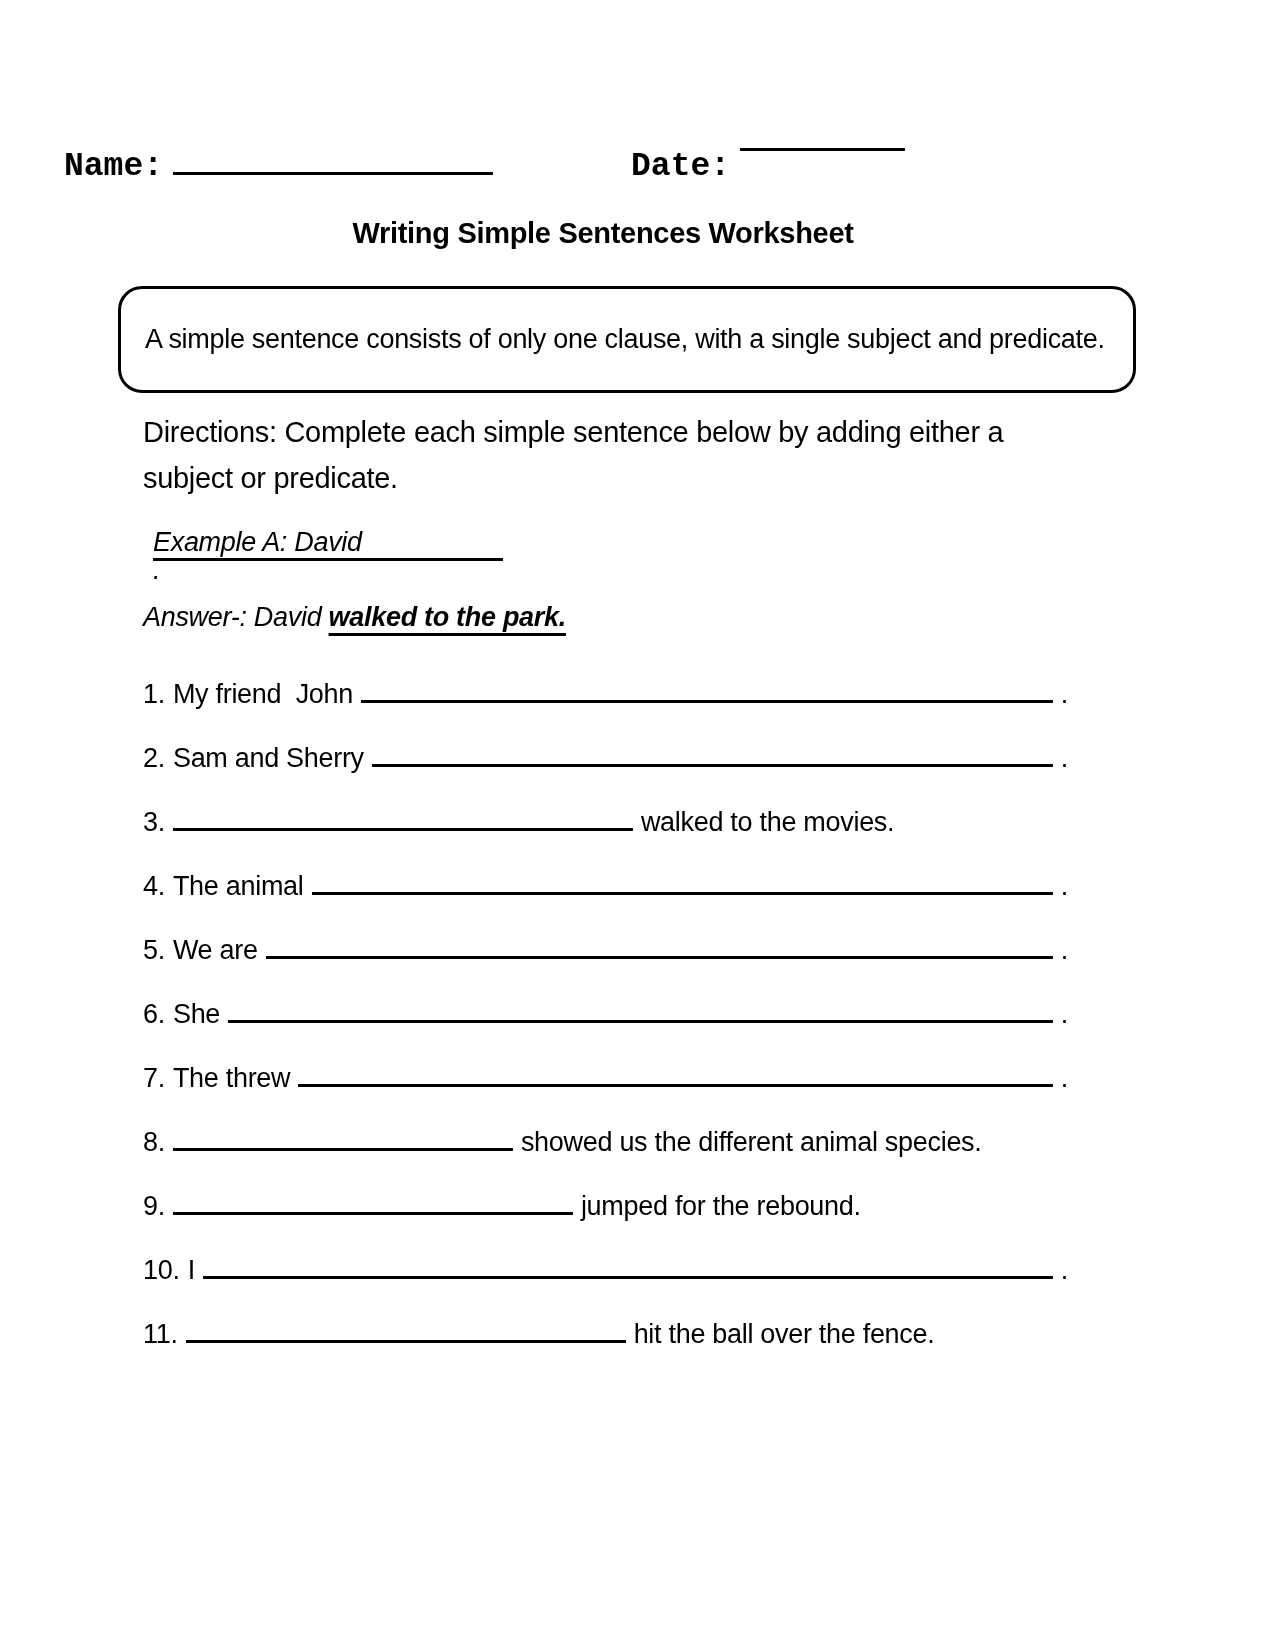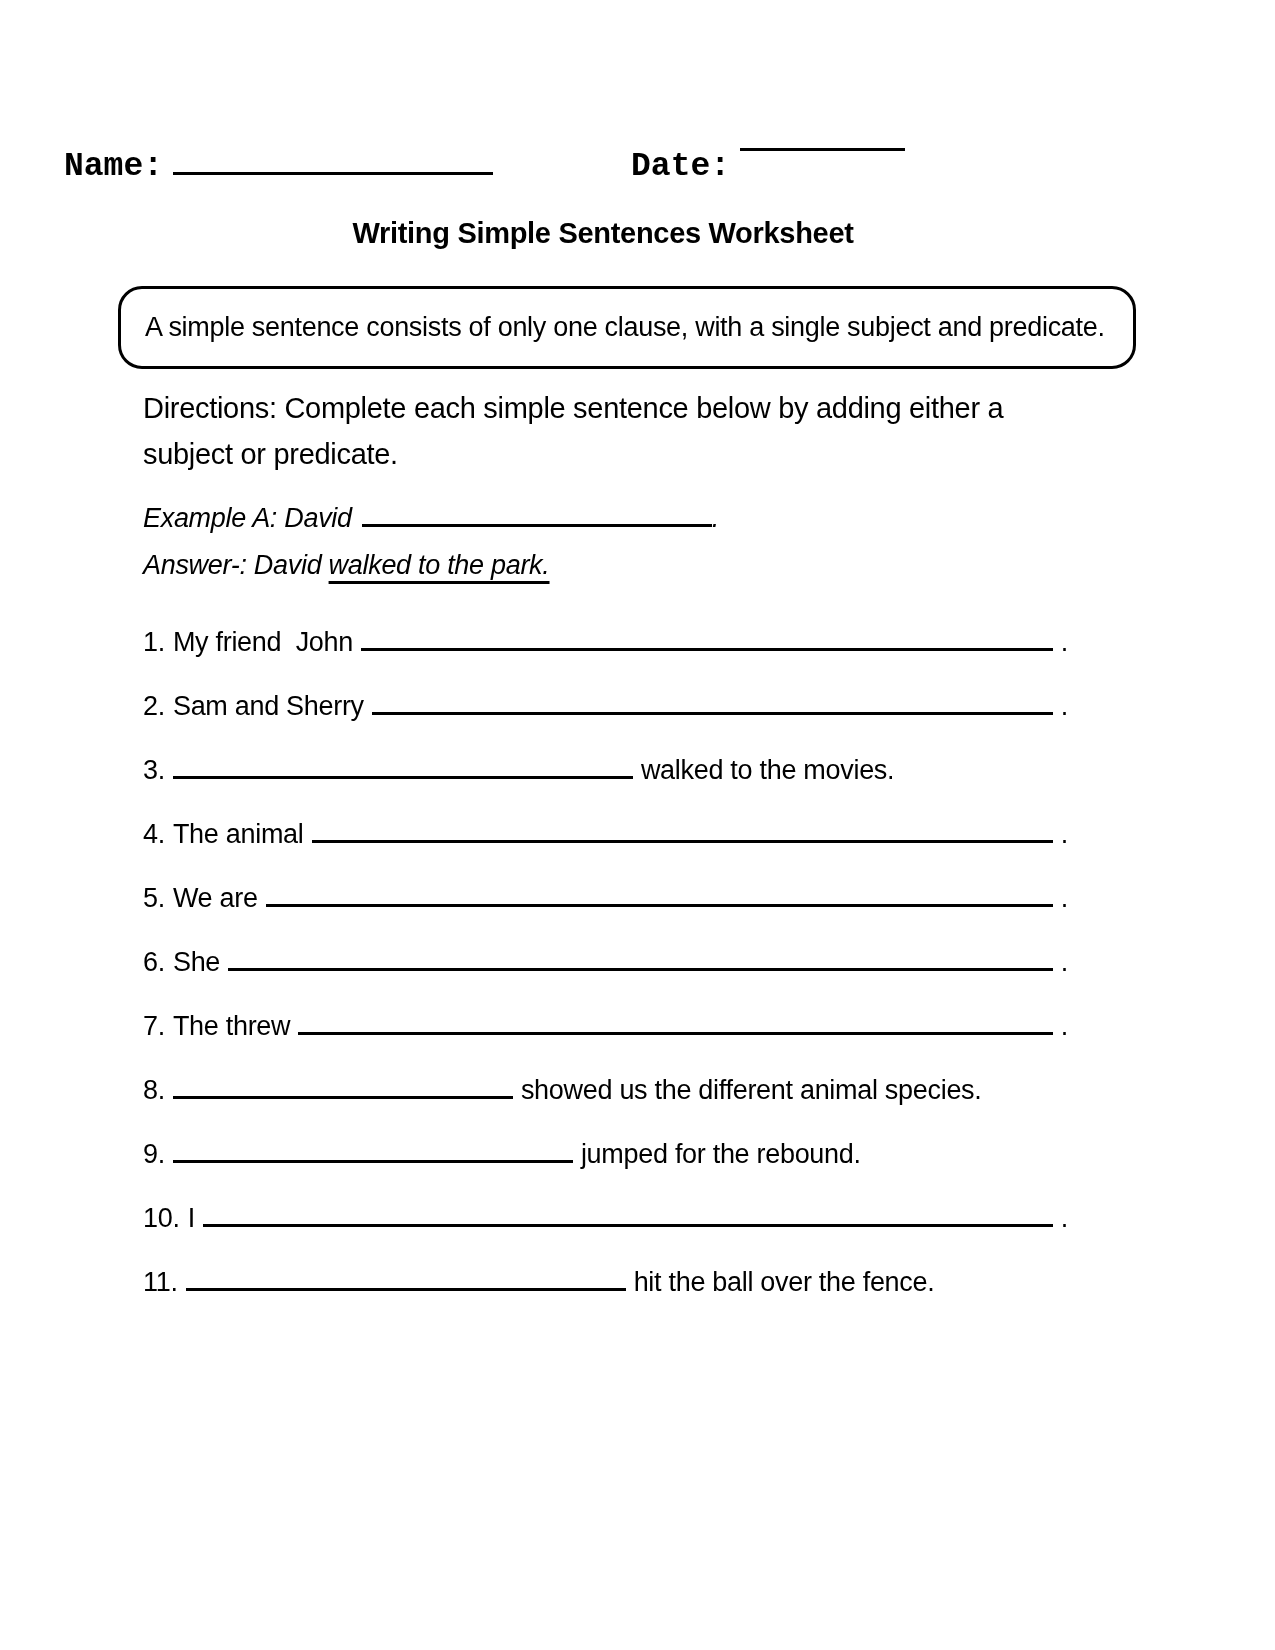--- a/index.html
+++ b/index.html
@@ -27,45 +27,46 @@
   .title {
     margin: 32px 0 0 143px; width: 920px;
     text-align: center; font-weight: bold; font-size: 29px;
     letter-spacing: -0.3px;
   }
 
   
   .def-box {
     margin: 36px 0 0 118px; width: 1018px;
     border: 3px solid #000; border-radius: 24px;
-    padding: 16px 24px;
+    padding: 28px 24px;
     font-size: 27px; line-height: 45px; letter-spacing: -0.3px;
   }
 
   
   .directions {
     margin: 16px 0 0 143px; width: 920px;
     font-size: 29px; line-height: 46px; letter-spacing: -0.3px;
   }
 
   
   .example-line {
     margin: 26px 0 0 143px; width: 920px;
     display: flex; align-items: baseline;
-    font-style: italic; font-size: 27px; letter-spacing: -0.3px;
+    font-style: italic; font-size: 27px; letter-spacing: -0.3px; flex-direction: column;
   }
   .example-blank { width: 350px; margin-left: 10px; }
   .answer-line {
     margin: 16px 0 0 143px; width: 920px;
     font-style: italic; font-size: 27px; letter-spacing: -0.3px;
   }
   .underlined {
     text-decoration: underline;
     text-decoration-thickness: 3px;
     text-underline-offset: 7px;
+    font-weight: bold;
   }
 
   
   .items { margin-left: 143px; width: 925px; }
   .row {
     display: flex; align-items: baseline; gap: 8px;
     font-size: 27px; line-height: 34px; letter-spacing: -0.3px;
     margin-top: 30px; white-space: pre;
   }
   .row.first { margin-top: 44px; }

